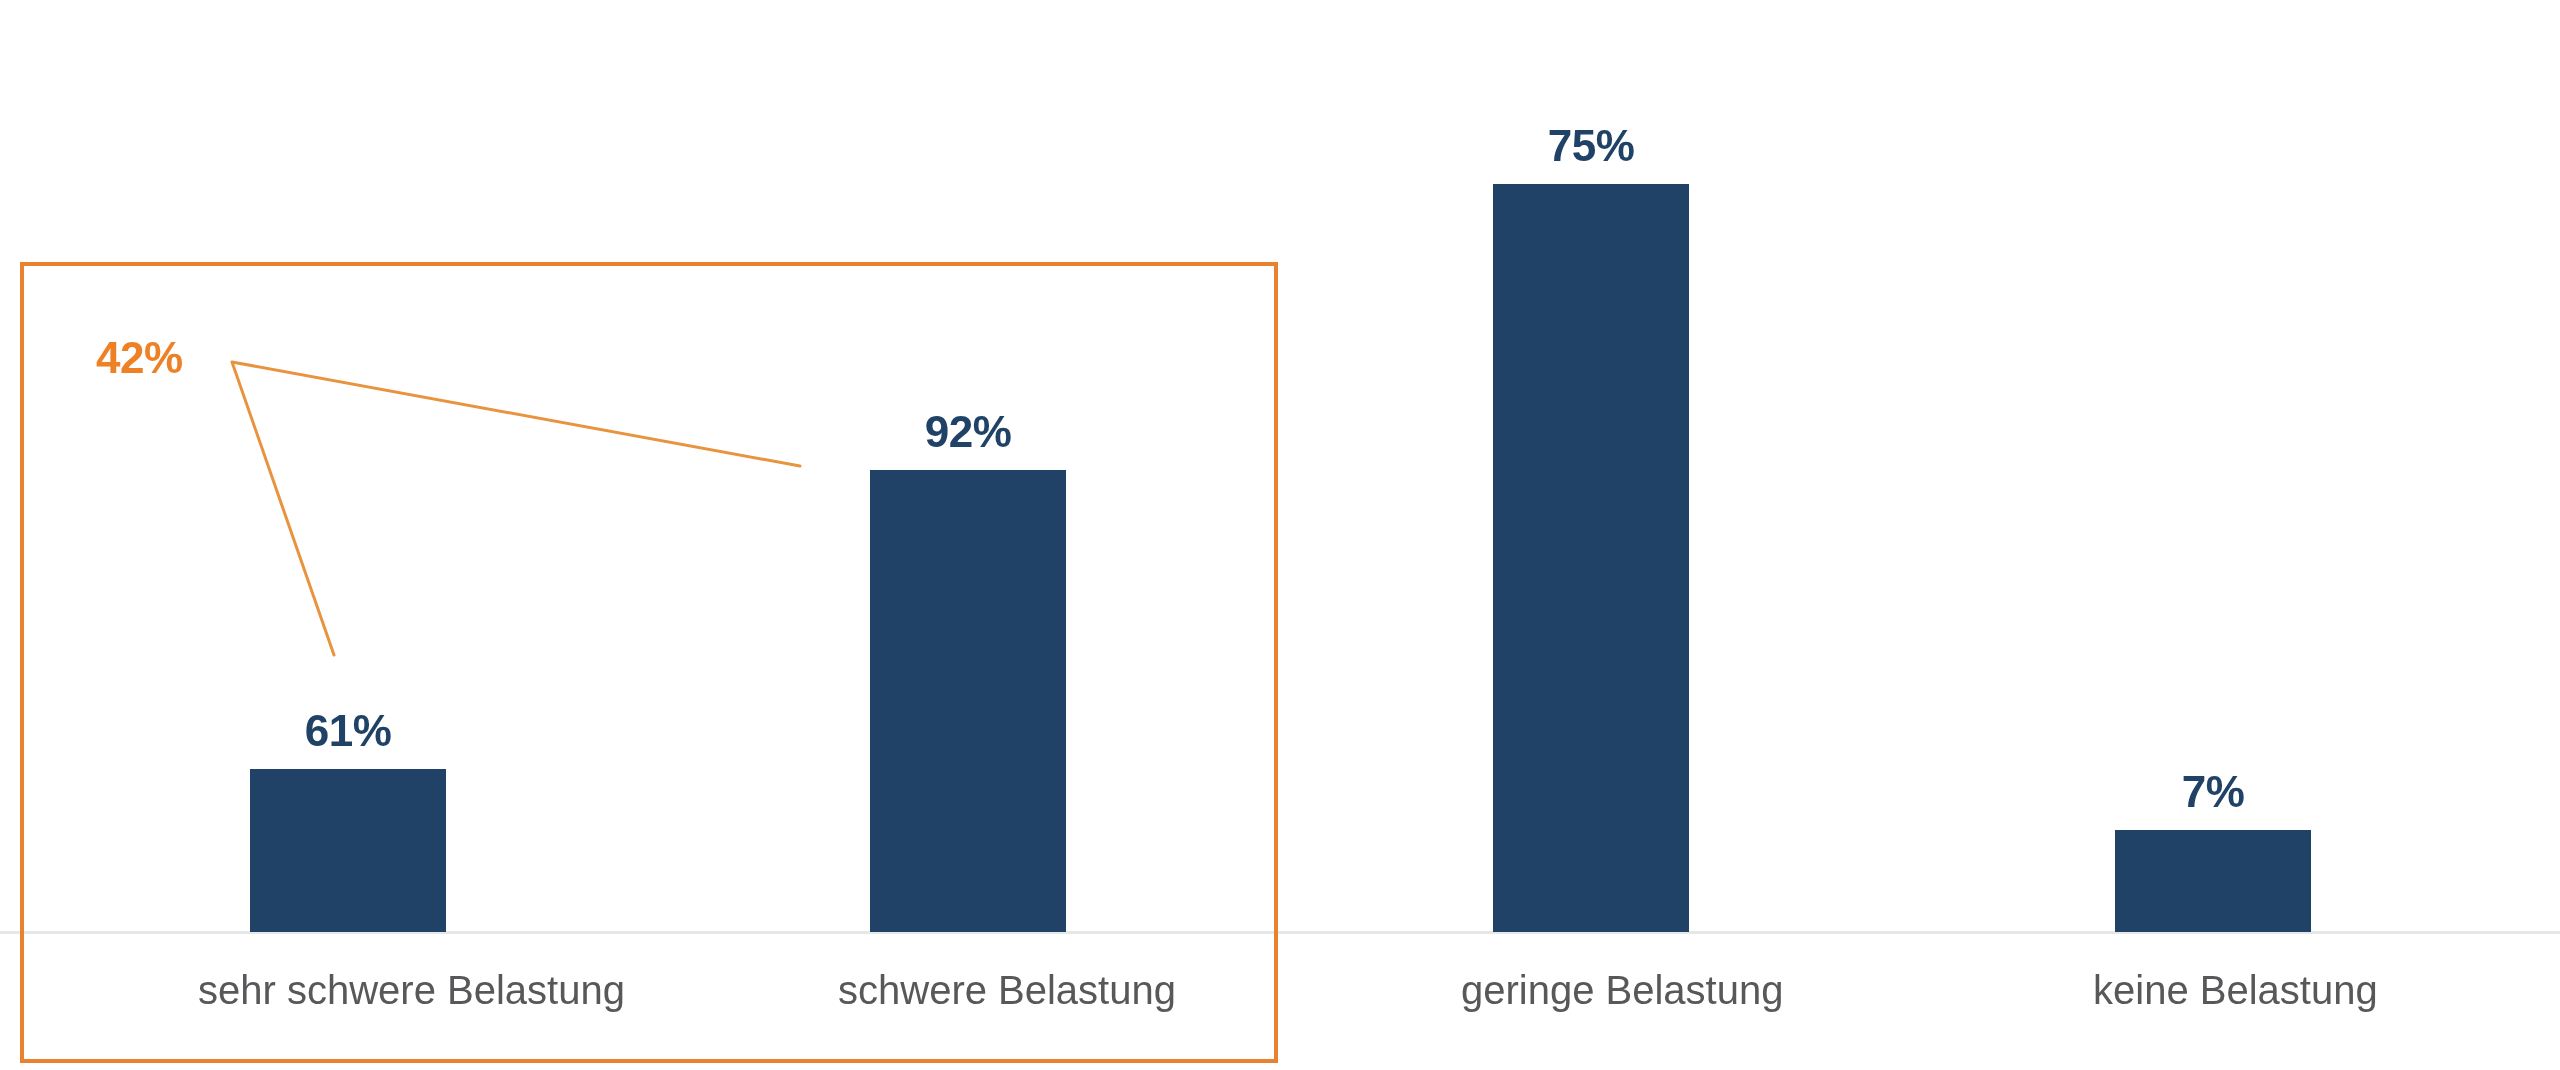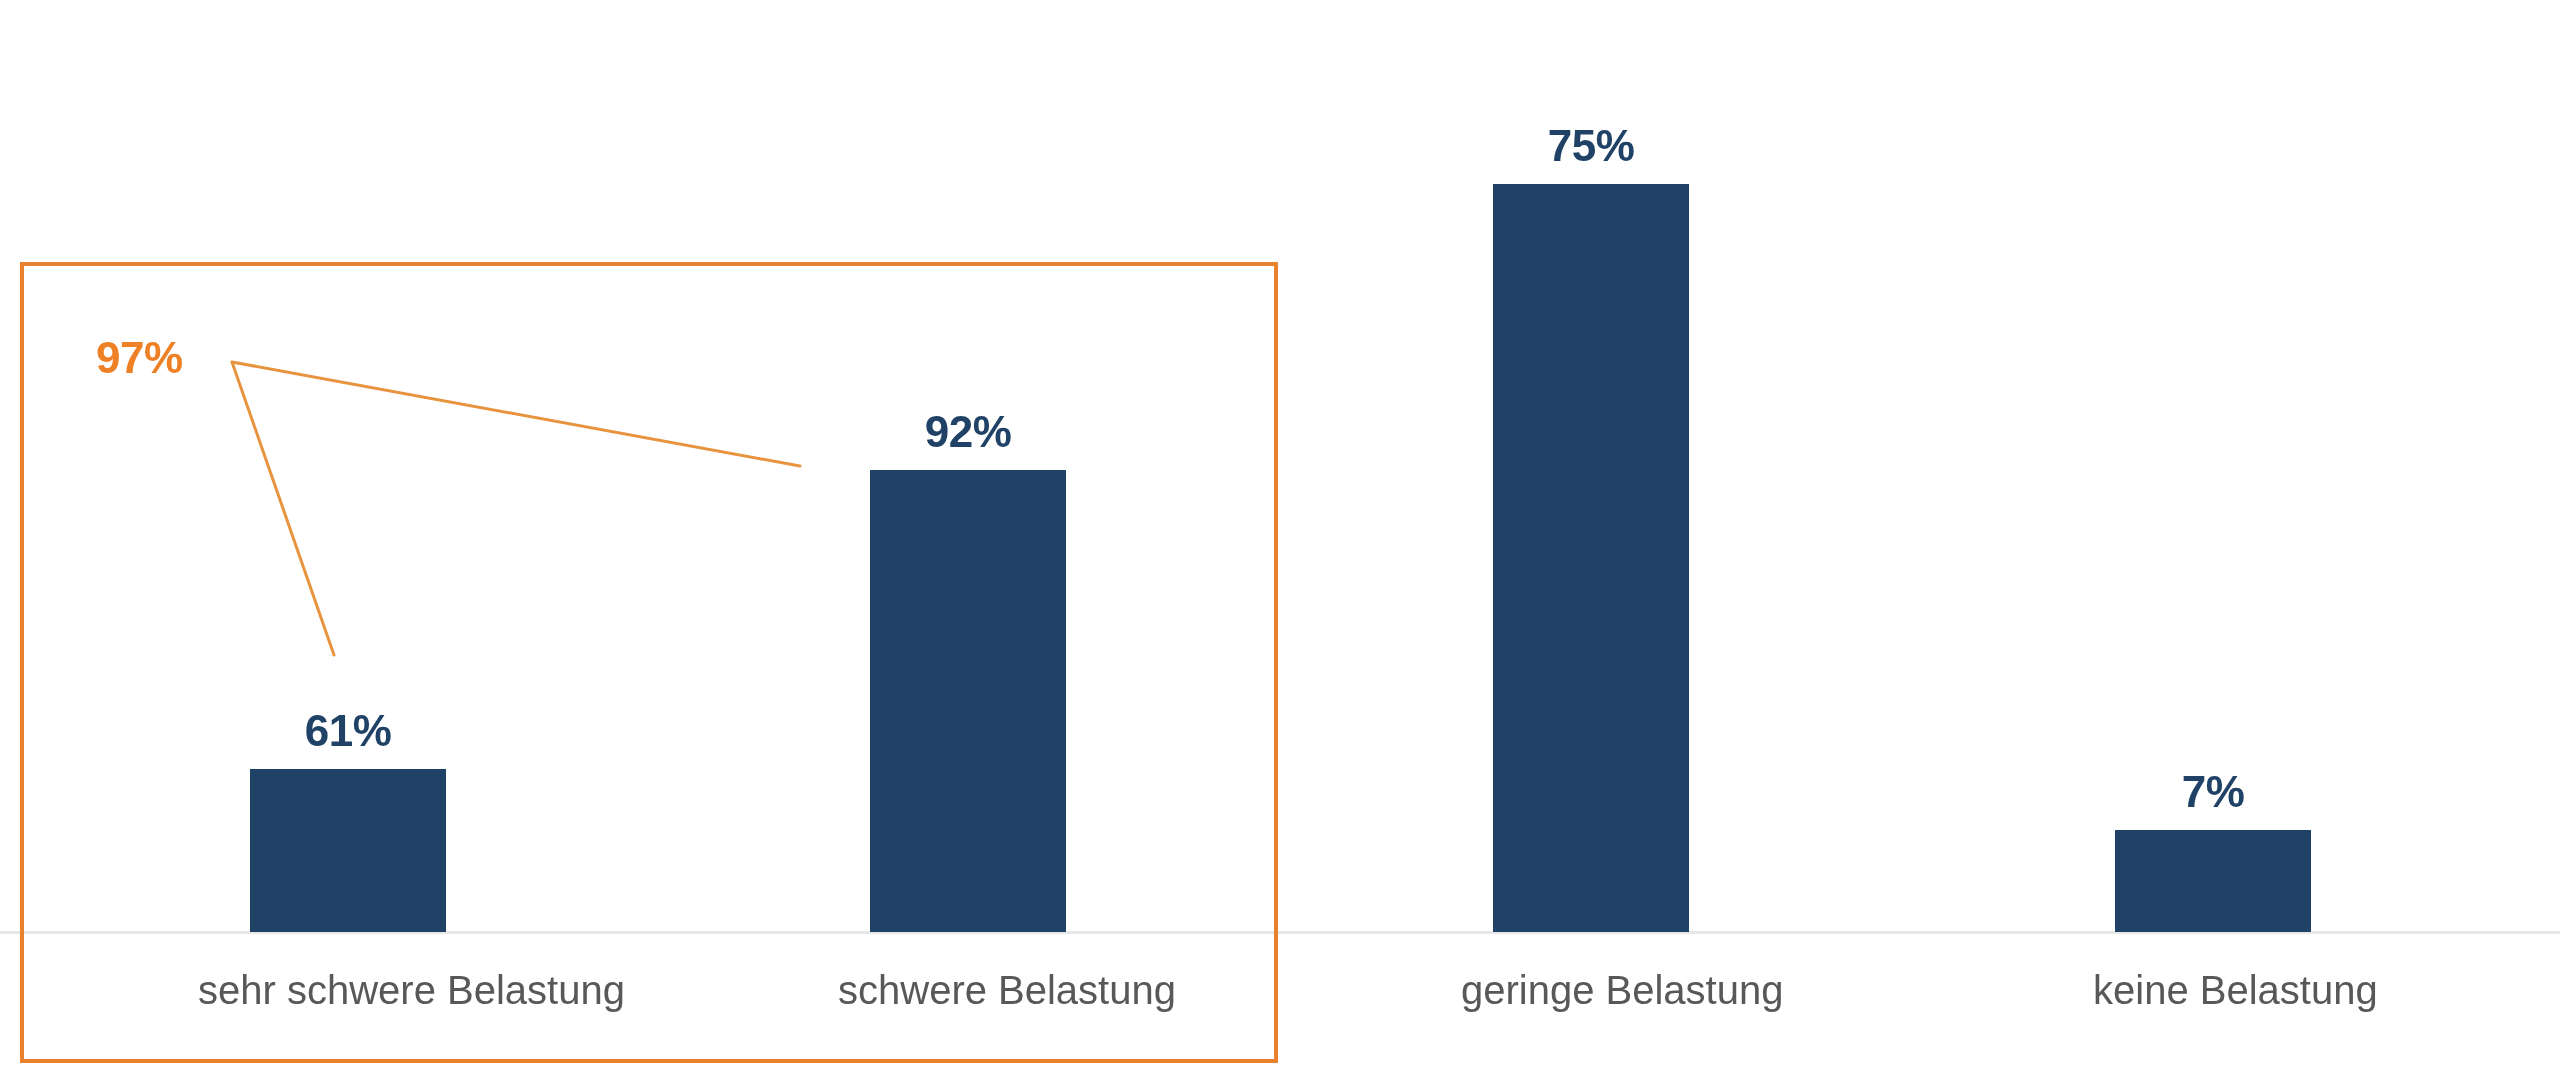--- a/index.html
+++ b/index.html
@@ -105,15 +105,15 @@
     <div class="bar-label" style="left:2113px; top:767px; width:200px;">7%</div>
     <div class="cat-label" style="left:2093px; top:968px; width:240px;">keine Belastung</div>
   </div>
 
   <div id="highlight-box" style="left:20px; top:262px; width:1258px; height:801px;"></div>
 
   <svg id="leader-lines" viewBox="0 0 2560 1070">
     <polyline points="334,655 232,362 800,466" fill="none" stroke="#e8933e" stroke-width="3" stroke-linejoin="round" stroke-linecap="round"></polyline>
   </svg>
 
-  <div id="callout-label" style="left:96px; top:333px;">97%</div>
+  <div id="callout-label" style="left:96px; top:333px;">42%</div>
 
 </div>
 
 </body></html>

